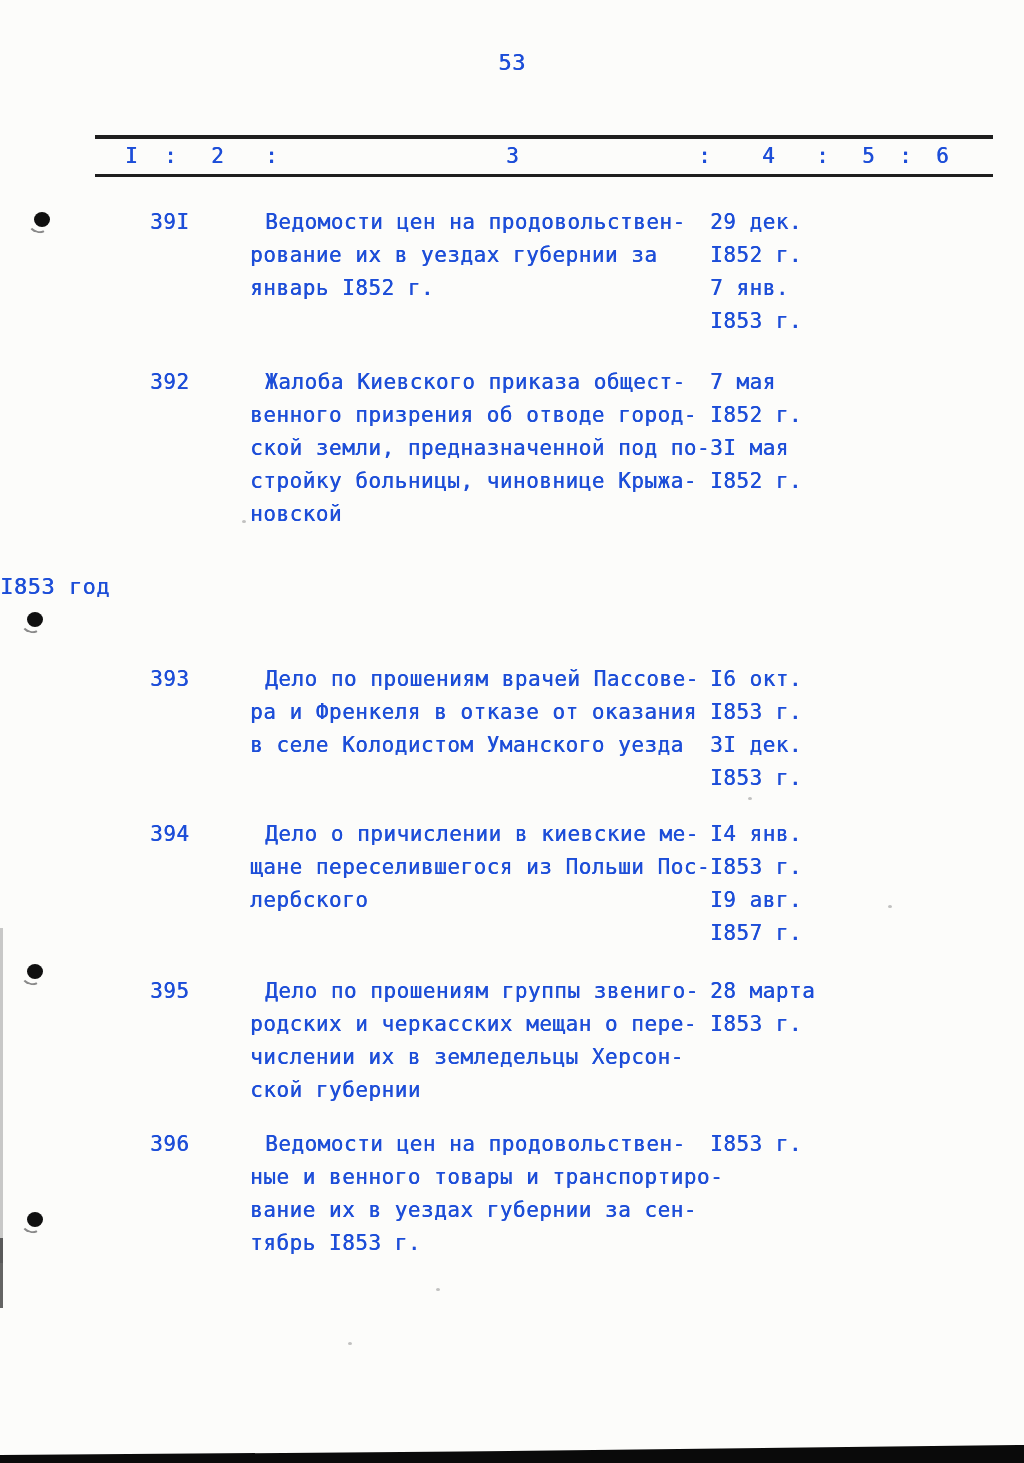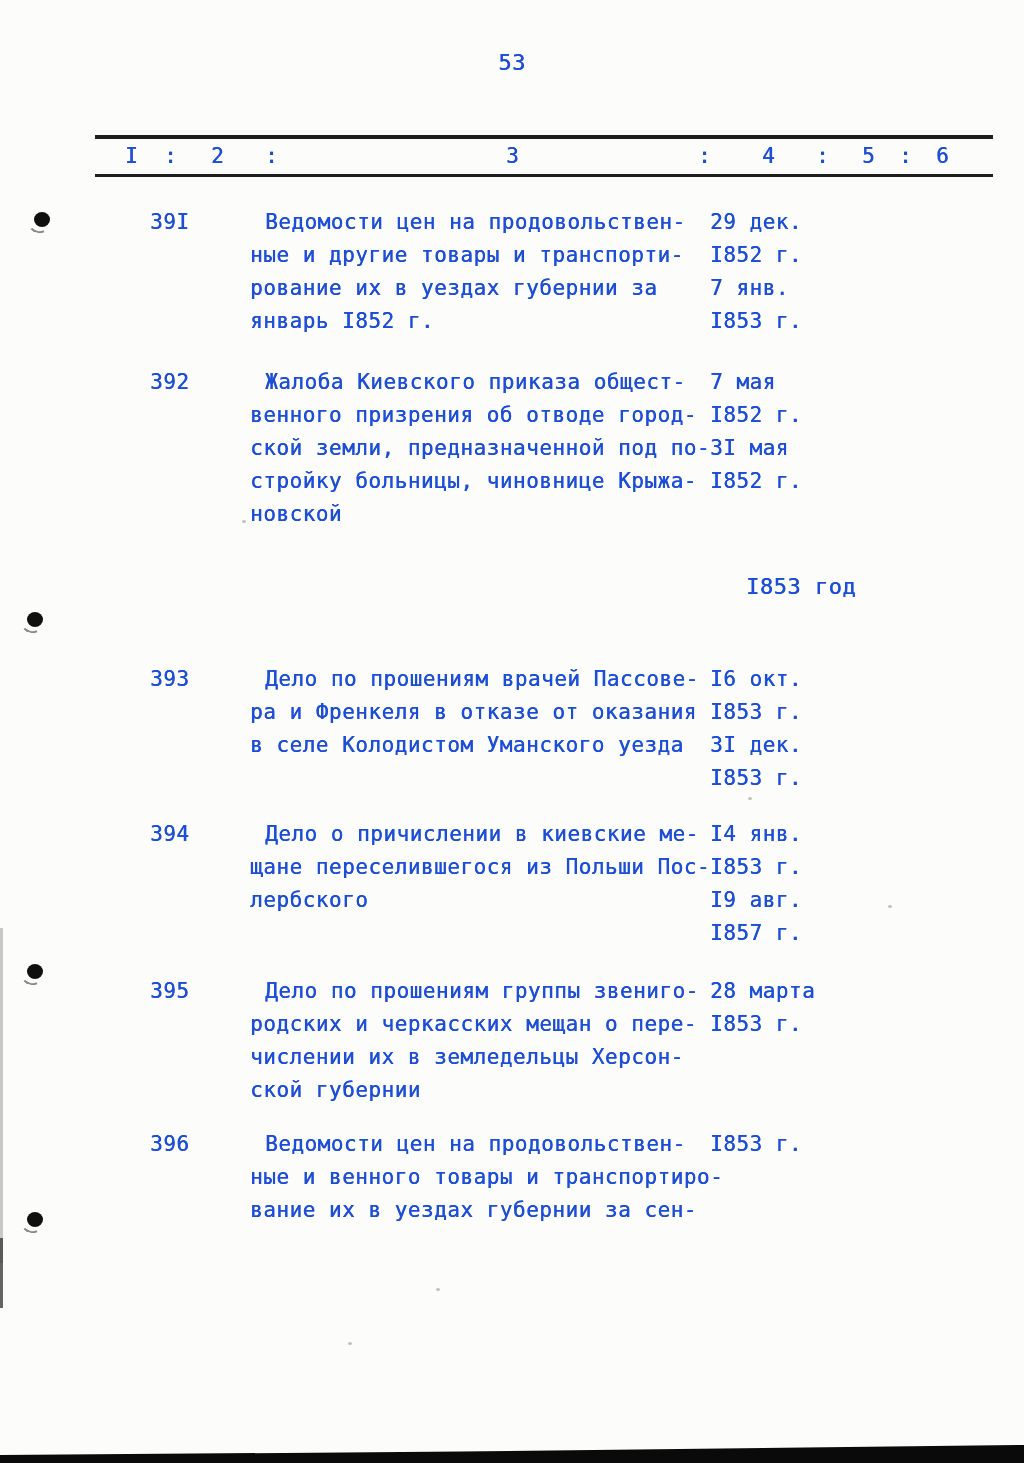--- a/index.html
+++ b/index.html
@@ -33,21 +33,21 @@
   }
   .header-band .cell {
     position: absolute;
     top: 5px;
     font-size: 21px;
   }
   .year-heading {
     position: absolute;
     top: 574px; left: 0;
     width: 856px;
-    text-align: right;
+    text-align: left;
     font-size: 22px;
   }
   .entry {
     position: absolute;
     left: 110px;
     width: 800px;
     font-size: 21px;
     line-height: 33px;
   }
   .entry .num {
@@ -129,21 +129,20 @@
     <span class="cell txt" style="left:721px">:</span>
     <span class="cell txt" style="left:767px">5</span>
     <span class="cell txt" style="left:804px">:</span>
     <span class="cell txt" style="left:841px">6</span>
   </div>
 
   <div class="entry" style="top:206px">
     <span class="num txt">39I</span>
     <div class="desc">
       <div class="line indent txt">Ведомости цен на продовольствен-</div>
-      <div class="line txt">ные и другие товары и транспорти-</div>
       <div class="line txt">рование их в уездах губернии за</div>
       <div class="line txt">январь I852 г.</div>
     </div>
     <div class="dates">
       <div class="line txt">29 дек.</div>
       <div class="line txt">I852 г.</div>
       <div class="line txt">7 янв.</div>
       <div class="line txt">I853 г.</div>
     </div>
   </div>
@@ -210,20 +209,21 @@
       <div class="line txt">I853 г.</div>
     </div>
   </div>
 
   <div class="entry" style="top:1128px">
     <span class="num txt">396</span>
     <div class="desc">
       <div class="line indent txt">Ведомости цен на продовольствен-</div>
       <div class="line txt">ные и венного товары и транспортиро-</div>
       <div class="line txt">вание их в уездах губернии за сен-</div>
+      <div class="line txt">тябрь I853 г.</div>
     </div>
     <div class="dates">
       <div class="line txt">I853 г.</div>
     </div>
   </div>
 
   <div class="ink-dot" style="left:34px; top:212px"></div>
   <div class="ink-dot" style="left:27px; top:612px"></div>
   <div class="ink-dot" style="left:27px; top:964px"></div>
   <div class="ink-dot" style="left:27px; top:1212px"></div>

